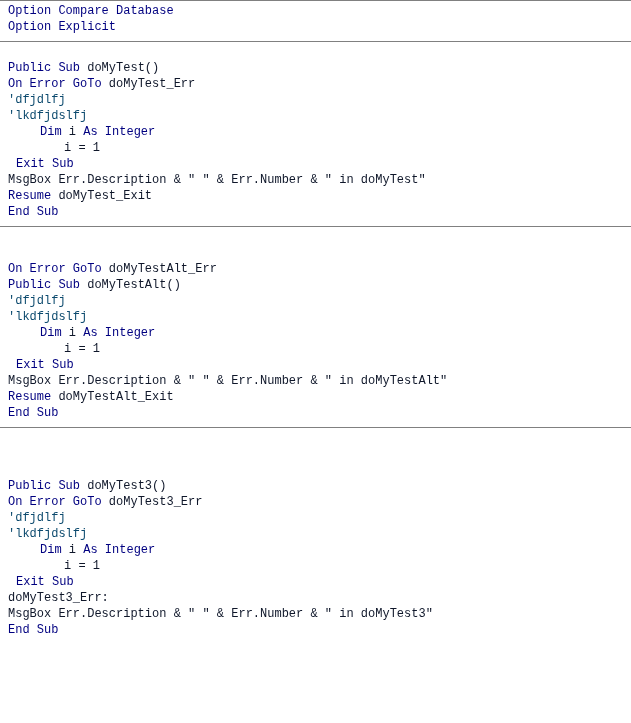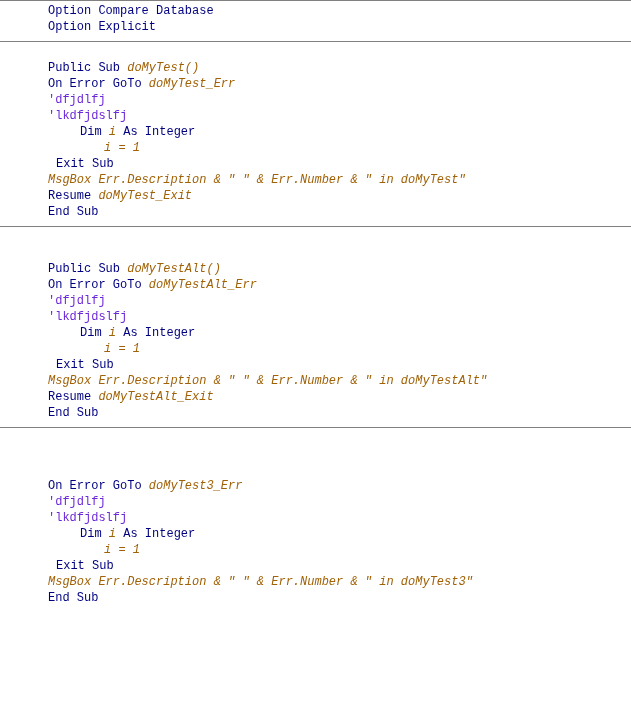--- a/index.html
+++ b/index.html
@@ -7,31 +7,30 @@
     padding: 0;
     background: #ffffff;
     font-family: "Courier New", monospace;
     font-size: 12px;
     line-height: 16px;
     color: #000000;
     width: 631px;
   }
   .editor {
     padding: 2px 0 6px 8px;
-    margin-left: 40px;
   }
   .sep {
     border: none;
     border-top: 1px solid #808080;
     margin: 0;
   }
   .line { white-space: pre; }
   .kw { color: #000080; }      
-  .cm { color: #6d28d9; }      
-  .tx { color: #a16207; font-style: italic; }      
+  .cm { color: #0c4a6e; }      
+  .tx { color: #0f172a; }      
   .indent1 { padding-left: 32px; }
   .indent1b { padding-left: 56px; }
   .exit { padding-left: 8px; }
   .blank { height: 16px; }
 </style>
 </head>
 <body>
 
 <hr class="sep">
 <div class="editor">
@@ -51,38 +50,40 @@
   <div class="line exit"><span class="kw">Exit Sub</span></div>
   <div class="line"><span class="tx">MsgBox Err.Description &amp; " " &amp; Err.Number &amp; " in doMyTest"</span></div>
   <div class="line"><span class="kw">Resume</span><span class="tx"> </span><span class="tx">doMyTest_Exit</span></div>
   <div class="line"><span class="kw">End Sub</span></div>
 </div>
 
 <hr class="sep">
 <div class="editor">
   <div class="blank"></div>
   <div class="blank"></div>
+  <div class="line"><span class="kw">On Error GoTo</span><span class="tx"> </span><span class="tx">doMyTestAlt_Err</span></div>
   <div class="line"><span class="kw">Public Sub</span><span class="tx"> <span>doMyTestAlt</span><span>()</span></span></div>
-  <div class="line"><span class="kw">On Error GoTo</span><span class="tx"> </span><span class="tx">doMyTestAlt_Err</span></div>
   <div class="line"><span class="cm">'dfjdlfj</span></div>
   <div class="line"><span class="cm">'lkdfjdslfj</span></div>
   <div class="line indent1"><span class="kw">Dim</span><span class="tx"> </span><span class="tx">i</span><span class="tx"> </span><span class="kw">As Integer</span></div>
   <div class="line indent1b"><span class="tx">i = 1</span></div>
   <div class="line exit"><span class="kw">Exit Sub</span></div>
   <div class="line"><span class="tx">MsgBox Err.Description &amp; " " &amp; Err.Number &amp; " in doMyTestAlt"</span></div>
   <div class="line"><span class="kw">Resume</span><span class="tx"> </span><span class="tx">doMyTestAlt_Exit</span></div>
   <div class="line"><span class="kw">End Sub</span></div>
 </div>
 
 <hr class="sep">
 <div class="editor">
   <div class="blank"></div>
   <div class="blank"></div>
   <div class="blank"></div>
+  <div class="line"><span class="kw">Public Sub</span><span class="tx"> <span>doMyTest3</span><span>()</span></span></div>
   <div class="line"><span class="kw">On Error GoTo</span><span class="tx"> </span><span class="tx">doMyTest3_Err</span></div>
   <div class="line"><span class="cm">'dfjdlfj</span></div>
   <div class="line"><span class="cm">'lkdfjdslfj</span></div>
   <div class="line indent1"><span class="kw">Dim</span><span class="tx"> </span><span class="tx">i</span><span class="tx"> </span><span class="kw">As Integer</span></div>
   <div class="line indent1b"><span class="tx">i = 1</span></div>
   <div class="line exit"><span class="kw">Exit Sub</span></div>
+  <div class="line"><span class="tx">doMyTest3_Err:</span></div>
   <div class="line"><span class="tx">MsgBox Err.Description &amp; " " &amp; Err.Number &amp; " in doMyTest3"</span></div>
   <div class="line"><span class="kw">End Sub</span></div>
 </div>
 
 </body></html>

